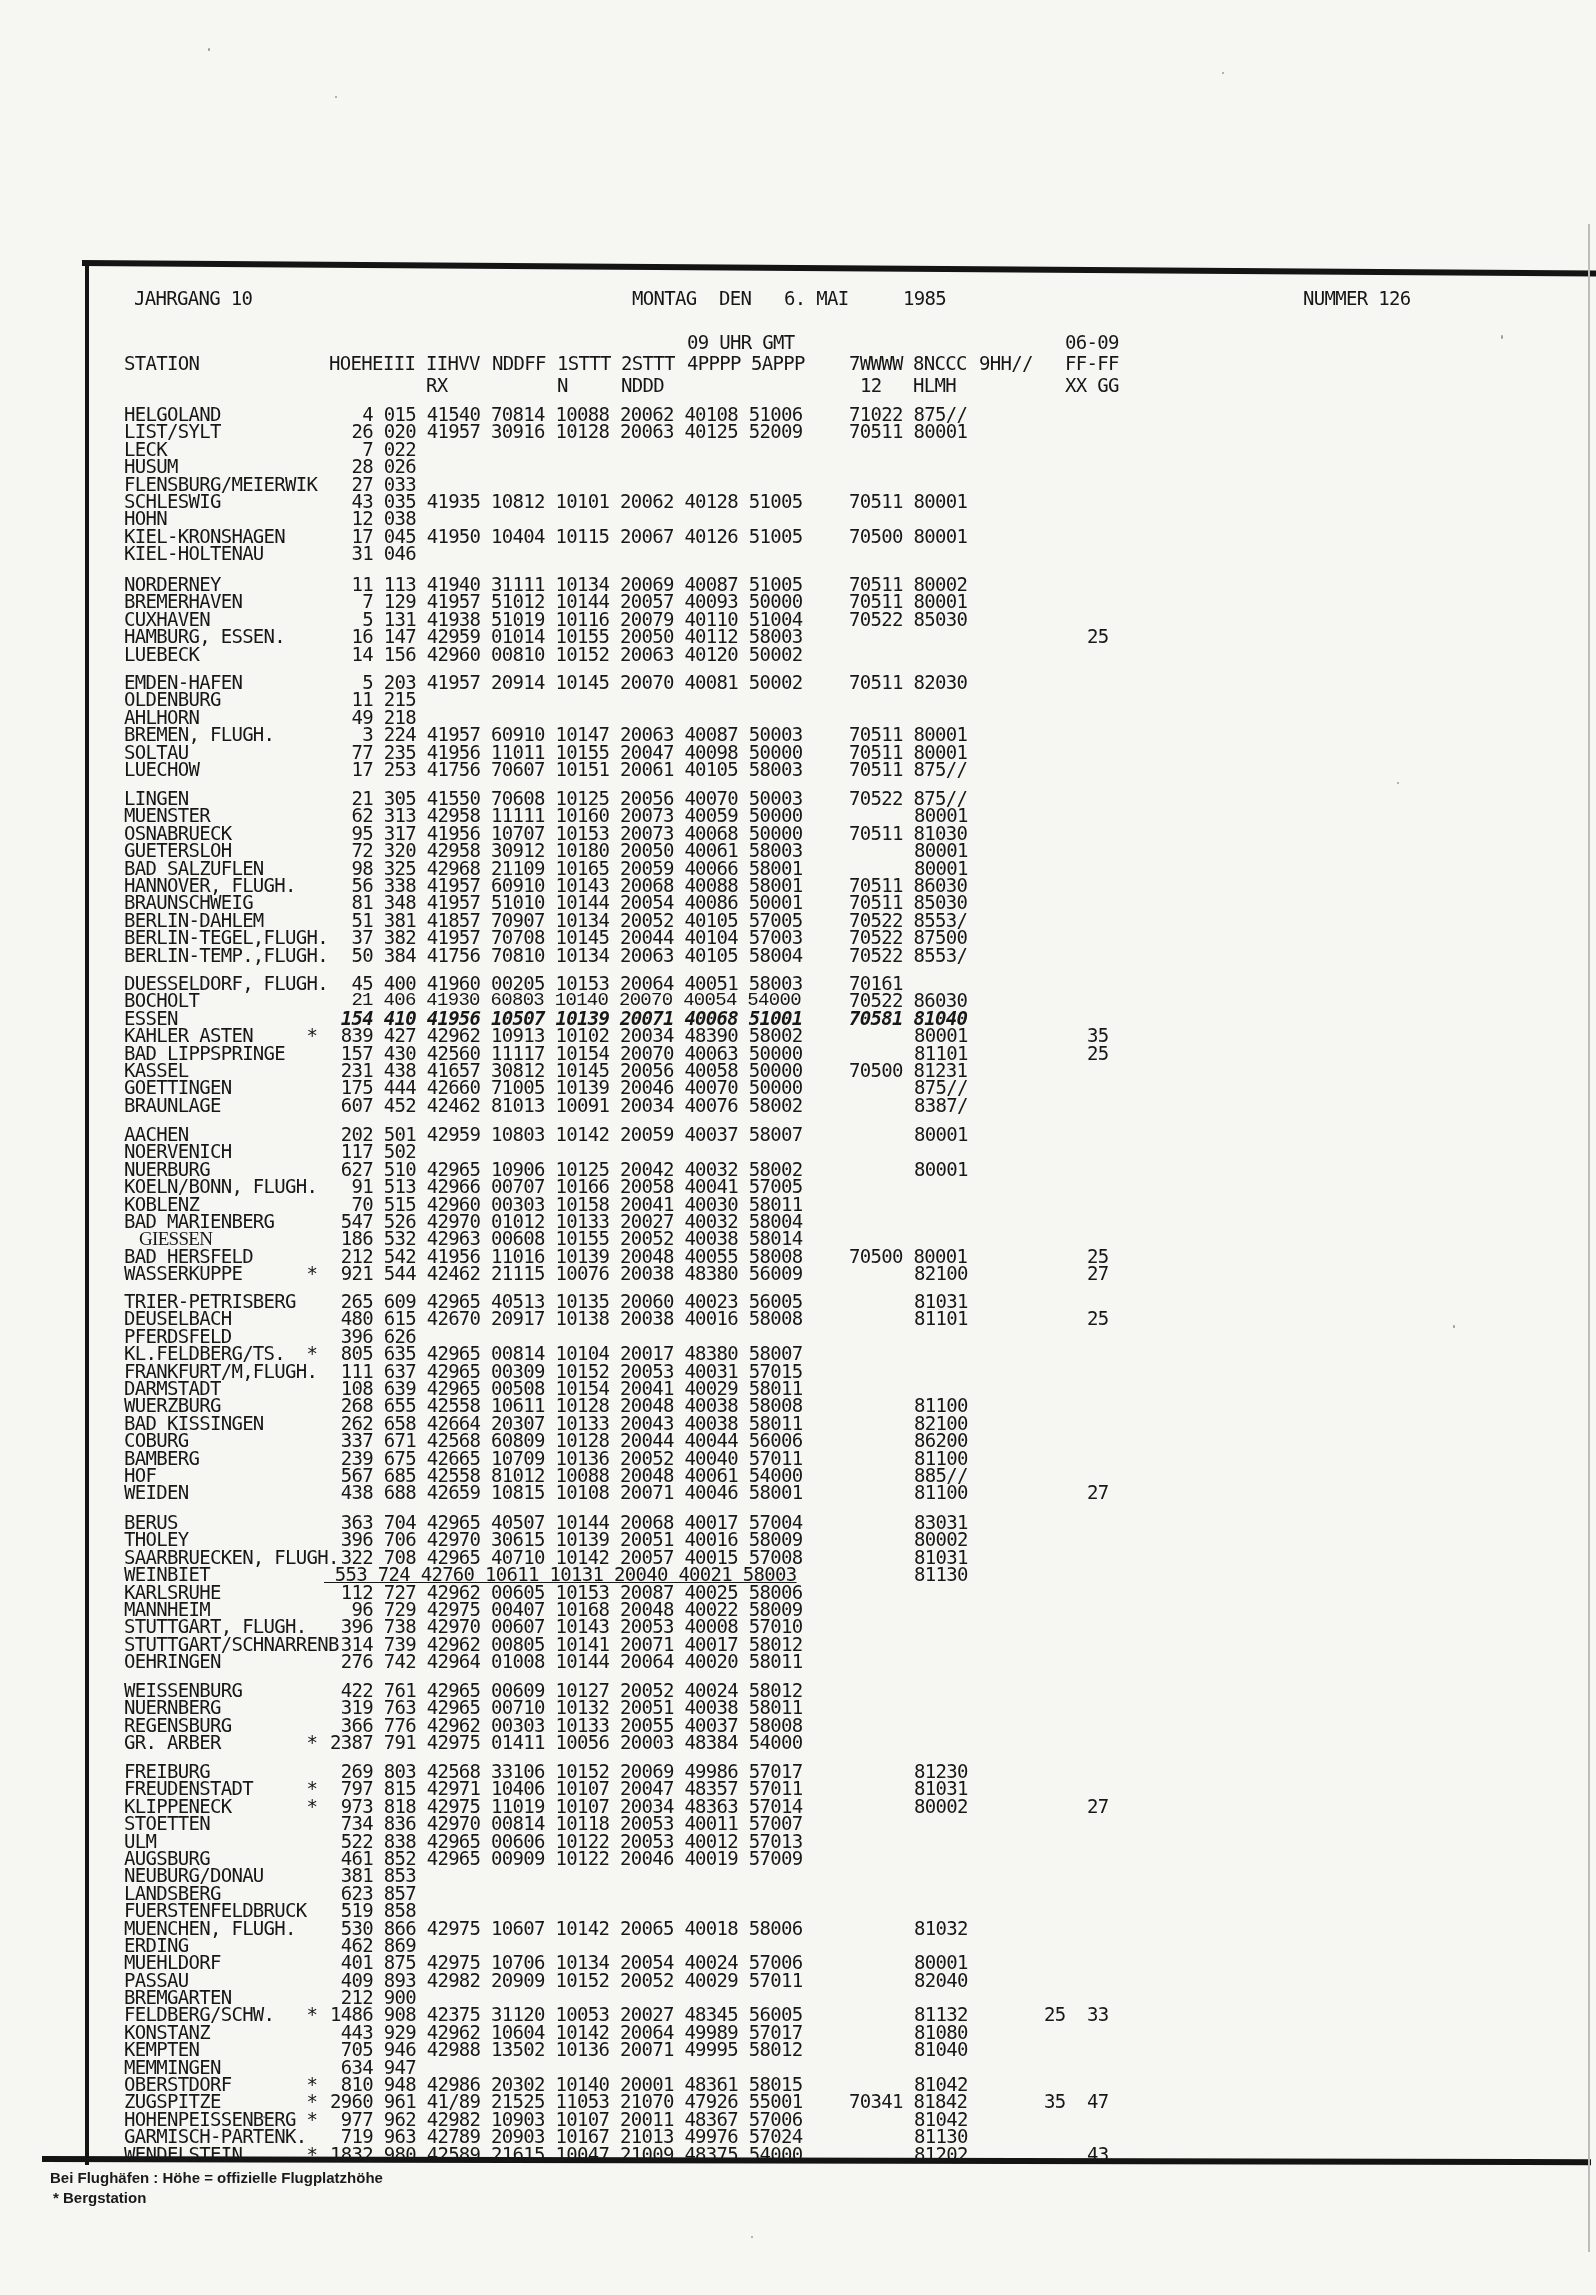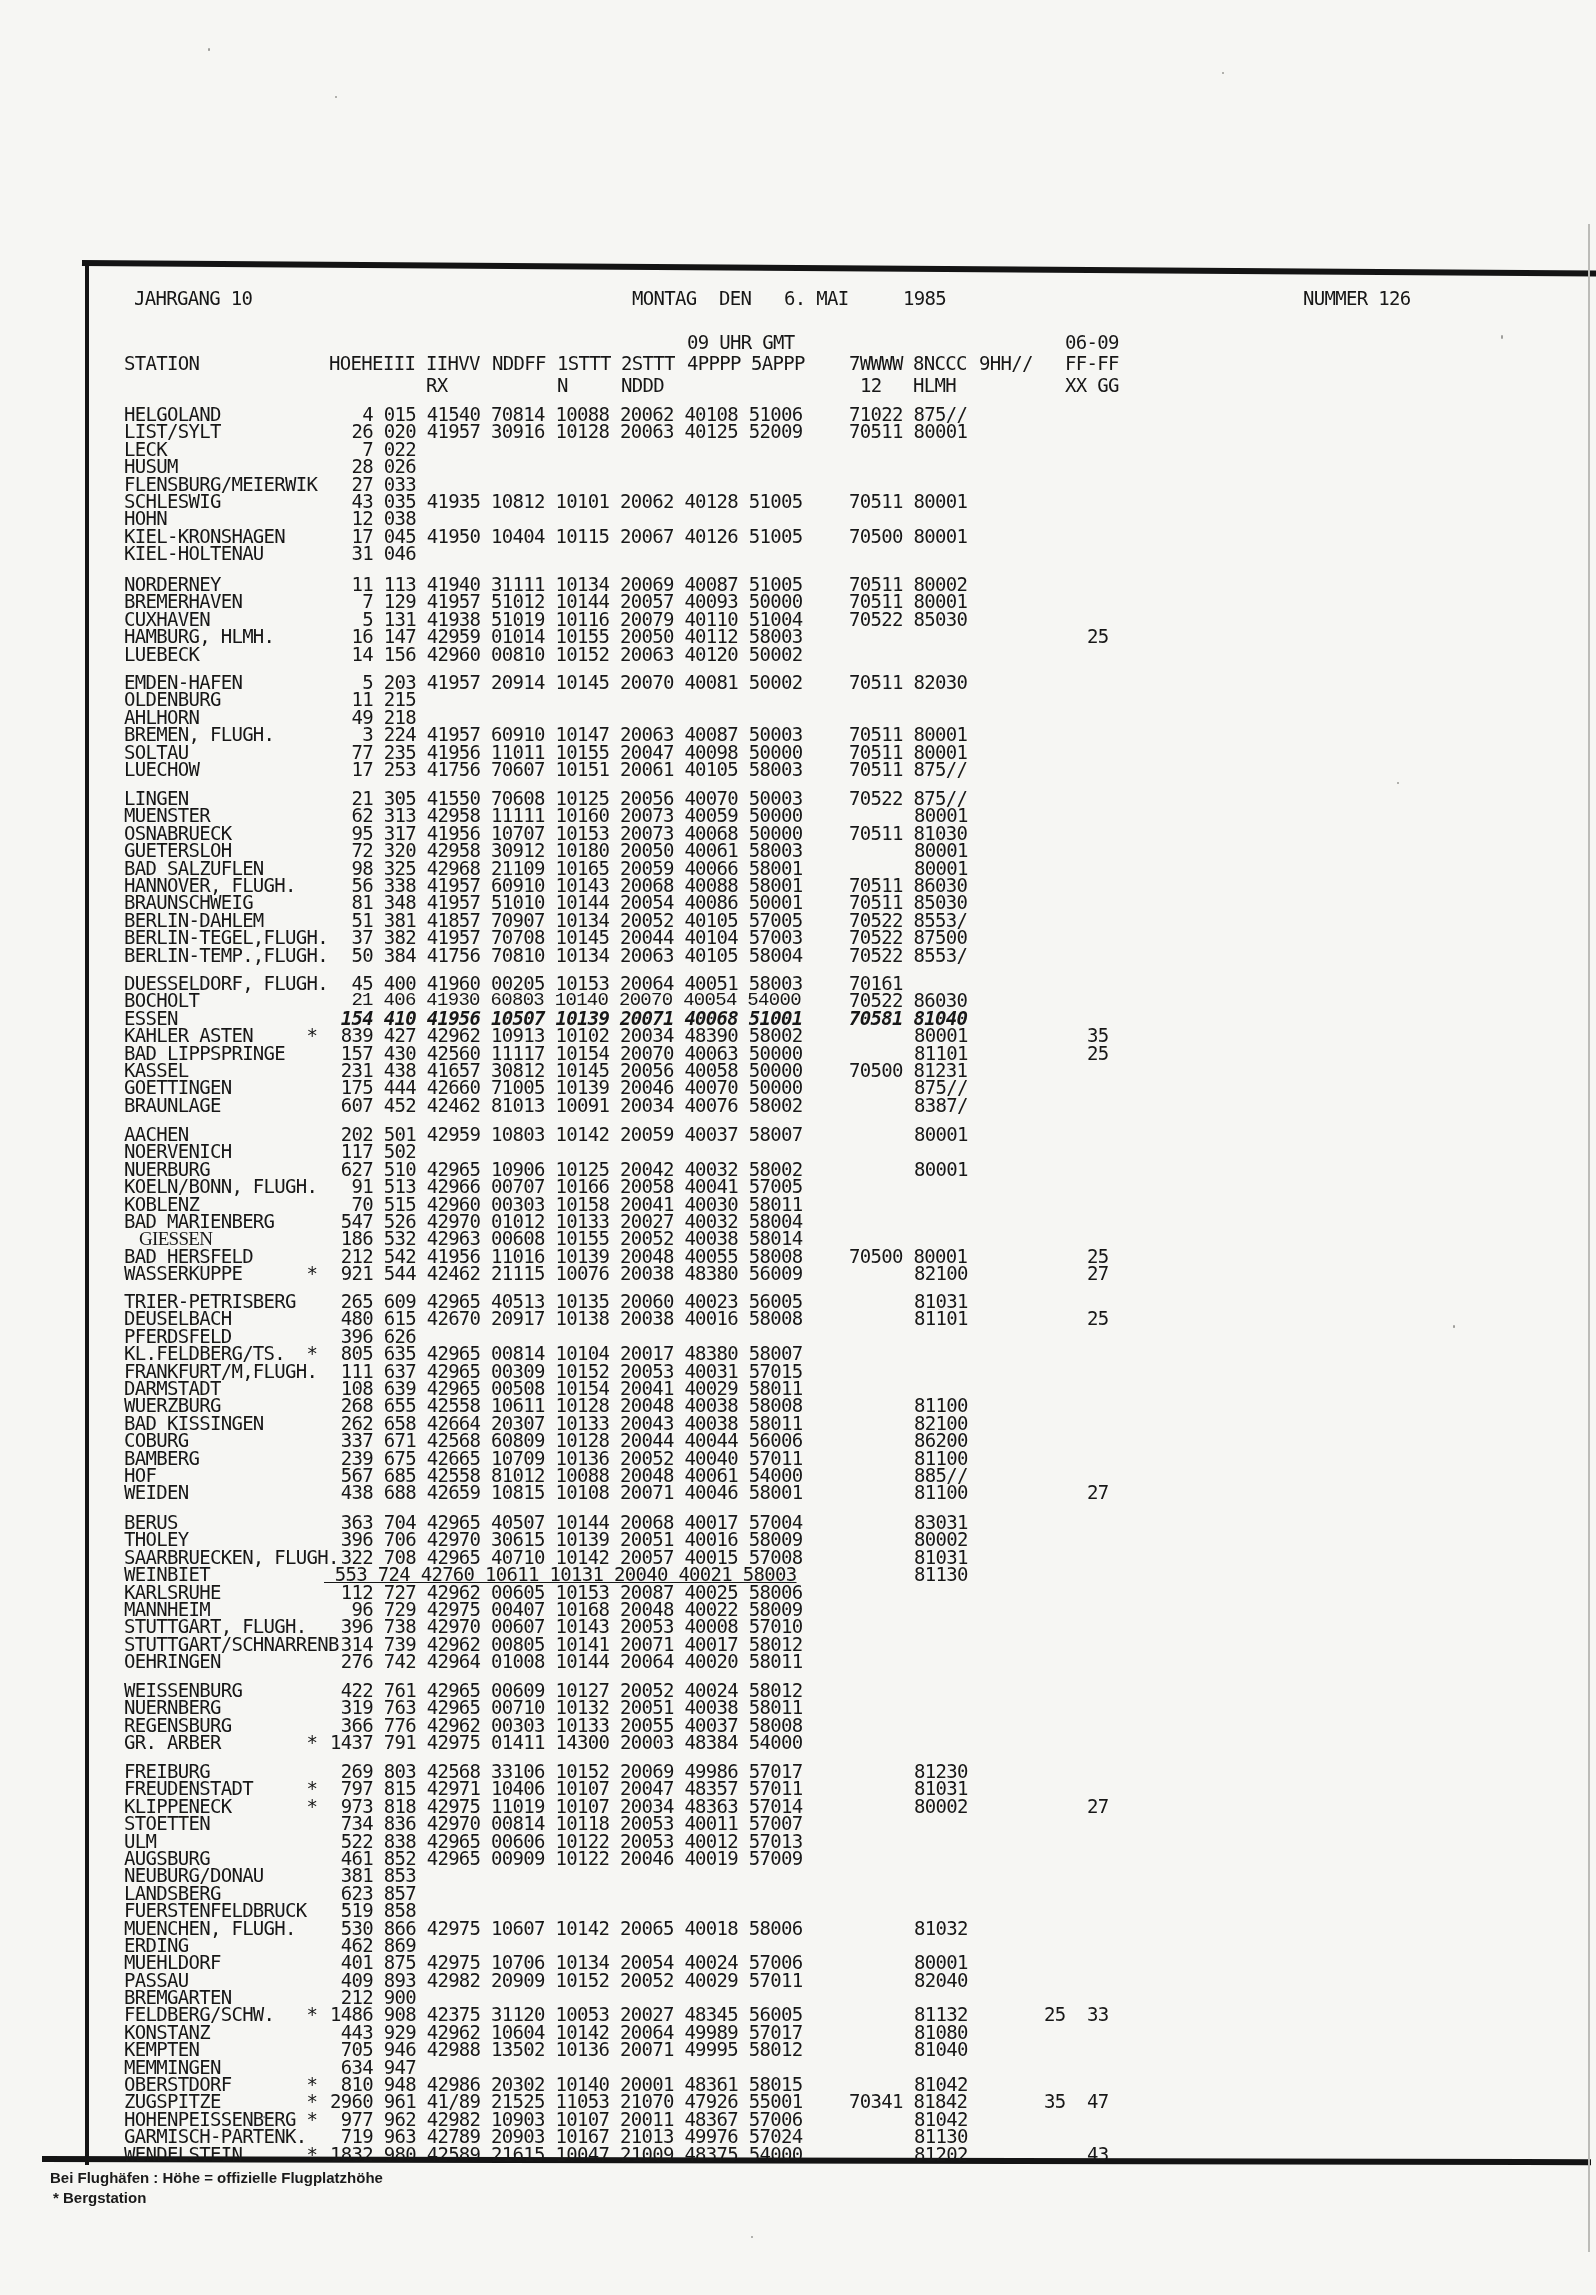--- a/index.html
+++ b/index.html
@@ -113,21 +113,21 @@
           <span class="seg" style="left: 0px;">BREMERHAVEN</span>
           <span class="seg" style="left: 206px;">   7 129 41957 51012 10144 20057 40093 50000</span>
           <span class="seg" style="left: 725px;">70511 80001</span>
         </div>
         <div class="trow">
           <span class="seg" style="left: 0px;">CUXHAVEN</span>
           <span class="seg" style="left: 206px;">   5 131 41938 51019 10116 20079 40110 51004</span>
           <span class="seg" style="left: 725px;">70522 85030</span>
         </div>
         <div class="trow">
-          <span class="seg" style="left: 0px;">HAMBURG, HLMH.</span>
+          <span class="seg" style="left: 0px;">HAMBURG, ESSEN.</span>
           <span class="seg" style="left: 206px;">  16 147 42959 01014 10155 20050 40112 58003</span>
           <span class="seg" style="left: 963px;">25</span>
         </div>
         <div class="trow">
           <span class="seg" style="left: 0px;">LUEBECK</span>
           <span class="seg" style="left: 206px;">  14 156 42960 00810 10152 20063 40120 50002</span>
         </div>
       </div>
       <div class="block" style="top: 674px;">
         <div class="trow">
@@ -409,21 +409,21 @@
         <div class="trow">
           <span class="seg" style="left: 0px;">NUERNBERG</span>
           <span class="seg" style="left: 206px;"> 319 763 42965 00710 10132 20051 40038 58011</span>
         </div>
         <div class="trow">
           <span class="seg" style="left: 0px;">REGENSBURG</span>
           <span class="seg" style="left: 206px;"> 366 776 42962 00303 10133 20055 40037 58008</span>
         </div>
         <div class="trow">
           <span class="seg" style="left: 0px;">GR. ARBER        *</span>
-          <span class="seg" style="left: 206px;">1437 791 42975 01411 14300 20003 48384 54000</span>
+          <span class="seg" style="left: 206px;">2387 791 42975 01411 10056 20003 48384 54000</span>
         </div>
       </div>
       <div class="block" style="top: 1763px;">
         <div class="trow">
           <span class="seg" style="left: 0px;">FREIBURG</span>
           <span class="seg" style="left: 206px;"> 269 803 42568 33106 10152 20069 49986 57017</span>
           <span class="seg" style="left: 790px;">81230</span>
         </div>
         <div class="trow">
           <span class="seg" style="left: 0px;">FREUDENSTADT     *</span>

